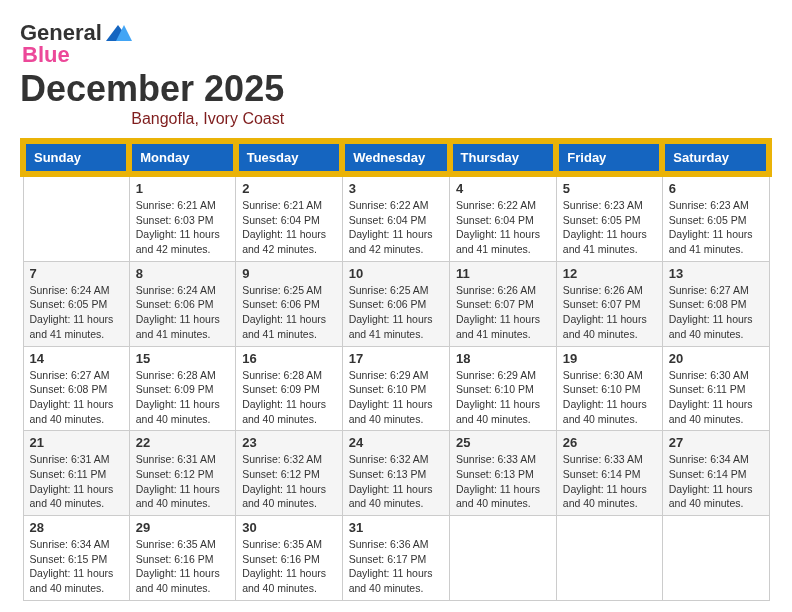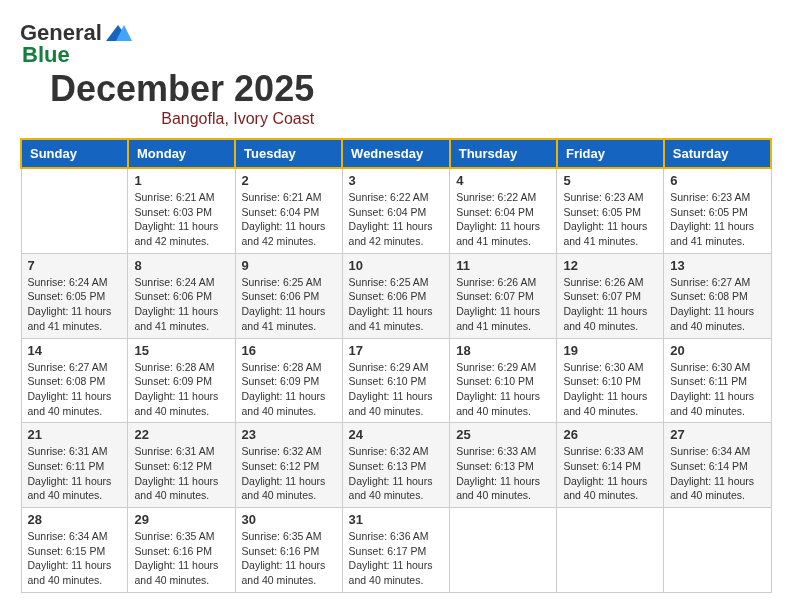--- a/index.html
+++ b/index.html
@@ -17,21 +17,20 @@
       margin-bottom: 10px;
       flex-direction: column;
     }
     .logo {
       display: flex;
       flex-direction: column;
       align-items: flex-start;
     }
     .title-block {
       text-align: right;
-      margin-left: 30px;
     }
     .month-year {
       font-size: 36px;
       font-weight: bold;
       color: #333;
     }
     .location {
       font-size: 16px;
       color: #7f1d1d;
     }
@@ -40,21 +39,21 @@
       border-collapse: collapse;
       font-size: 11px;
     }
     .calendar th {
       background-color: #1565c0;
       color: #fff;
       text-align: left;
       padding: 6px 8px;
       font-size: 13px;
       font-weight: bold;
-      border: 2px solid #eab308;
+      border: 6px solid #eab308;
     }
     .calendar td {
       vertical-align: top;
       border: 1px solid #ccc;
       padding: 4px 6px;
       width: 108px;
       min-height: 80px;
       background: #fff;
     }
     .calendar tr:nth-child(even) td {
@@ -81,21 +80,21 @@
 
 <div class="header">
   <div class="logo">
     <div style="display:flex; align-items:center;">
       <span style="font-size:22px; font-weight:bold; color:#333;">General</span>
       <svg width="28" height="20" viewBox="0 0 28 20" style="margin: 0 2px;">
         <polygon points="14,2 26,18 2,18" fill="#1565c0"></polygon>
         <polygon points="20,2 28,18 12,18" fill="#42a5f5"></polygon>
       </svg>
     </div>
-    <span style="font-size:22px; font-weight:bold; color:#15803d; margin-top:-4px; padding-left:2px;">Blue</span>
+    <span style="font-size:22px; font-weight:bold; color:#ec4899; margin-top:-4px; padding-left:2px;">Blue</span>
   </div>
   <div class="title-block">
     <div class="month-year">December 2025</div>
     <div class="location">Bangofla, Ivory Coast</div>
   </div>
 </div>
 
 <table class="calendar">
   <thead>
     <tr>

